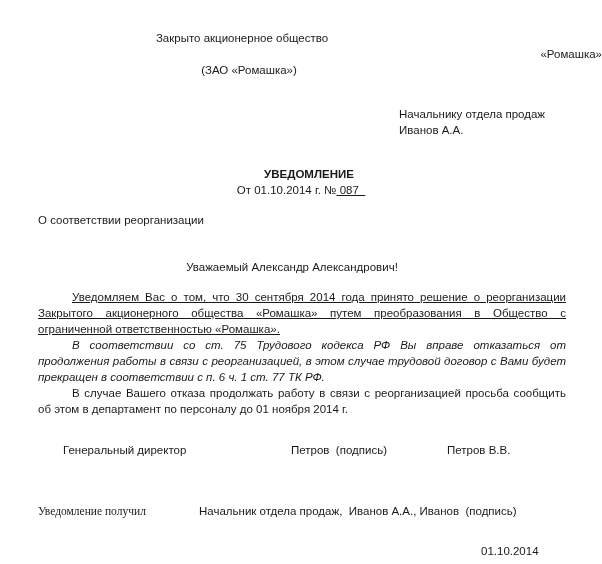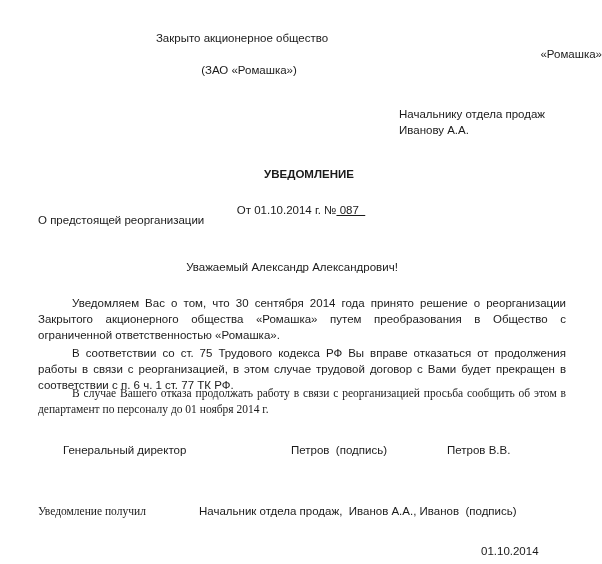--- a/index.html
+++ b/index.html
@@ -20,34 +20,34 @@
     .para .indent { display: inline-block; width: 34px; }
   </style>
 </head>
 <body>
 
 <div class="abs center" style="left:0; width:484px; top:30px;">Закрыто   акционерное общество</div>
 <div class="abs center" style="left:0; width:602px; top:46px;text-align:right;">«Ромашка»</div>
 <div class="abs center" style="left:0; width:498px; top:62px;">(ЗАО «Ромашка»)</div>
 
 <div class="abs" style="left:399px; top:106px;">Начальнику отдела продаж</div>
-<div class="abs" style="left:399px; top:122px;">Иванову А.А.</div>
+<div class="abs" style="left:399px; top:122px;">Иванов А.А.</div>
 
 <div class="abs center bold" style="left:8px; width:602px; top:166px;">УВЕДОМЛЕНИЕ</div>
-<div class="abs center" style="left:0; width:602px; top:182px;margin-top:20px;">
+<div class="abs center" style="left:0; width:602px; top:182px;">
   <span>От 01.10.2014 г. №</span><span class="u" style="white-space:pre;"> 087  </span>
 </div>
 
-<div class="abs" style="left:38px; top:212px;">О предстоящей реорганизации</div>
+<div class="abs" style="left:38px; top:212px;">О соответствии реорганизации</div>
 
 <div class="abs center" style="left:0; width:584px; top:259px;">Уважаемый Александр Александрович!</div>
 
-<p class="para" style="top:295px;"><span class="indent"></span><span>Уведомляем Вас о том, что 30 сентября 2014 года принято решение о реорганизации Закрытого акционерного общества «Ромашка» путем преобразования в Общество с ограниченной ответственностью «Ромашка».</span></p>
-<p class="para" style="top:345px;"><span class="indent"></span><span>В соответствии со ст. 75 Трудового кодекса РФ Вы вправе отказаться от продолжения работы в связи с реорганизацией, в этом случае трудовой договор с Вами будет прекращен в соответствии с п. 6 ч. 1 ст. 77 ТК РФ.</span></p>
-<p class="para" style="top:385px;font-family:Liberation Serif, serif;"><span class="indent"></span><span>В случае Вашего отказа продолжать работу в связи с реорганизацией просьба сообщить об этом в департамент по персоналу до 01 ноября 2014 г.</span></p>
+<p class="para" style="top:289px;text-decoration:underline;"><span class="indent"></span><span>Уведомляем Вас о том, что 30 сентября 2014 года принято решение о реорганизации Закрытого акционерного общества «Ромашка» путем преобразования в Общество с ограниченной ответственностью «Ромашка».</span></p>
+<p class="para" style="top:337px;font-style:italic;"><span class="indent"></span><span>В соответствии со ст. 75 Трудового кодекса РФ Вы вправе отказаться от продолжения работы в связи с реорганизацией, в этом случае трудовой договор с Вами будет прекращен в соответствии с п. 6 ч. 1 ст. 77 ТК РФ.</span></p>
+<p class="para" style="top:385px;"><span class="indent"></span><span>В случае Вашего отказа продолжать работу в связи с реорганизацией просьба сообщить об этом в департамент по персоналу до 01 ноября 2014 г.</span></p>
 
 <div class="abs" style="left:38px; top:442px;padding-left:25px;">Генеральный директор</div>
 <div class="abs it" style="left:291px; top:442px; white-space:pre;">Петров  (подпись)</div>
 <div class="abs" style="left:447px; top:442px;">Петров В.В.</div>
 
 <div class="abs" style="left:38px; top:503px;font-family:Liberation Serif, serif;">Уведомление получил</div>
 <div class="abs it" style="left:199px; top:503px; white-space:pre;">Начальник отдела продаж,  Иванов А.А., Иванов  (подпись)</div>
 <div class="abs it" style="left:481px; top:543px;">01.10.2014</div>
 
 </body></html>

